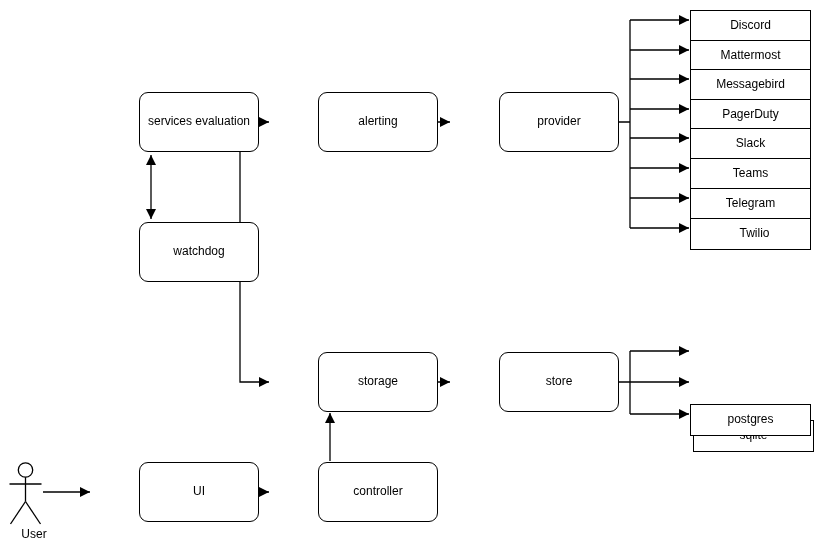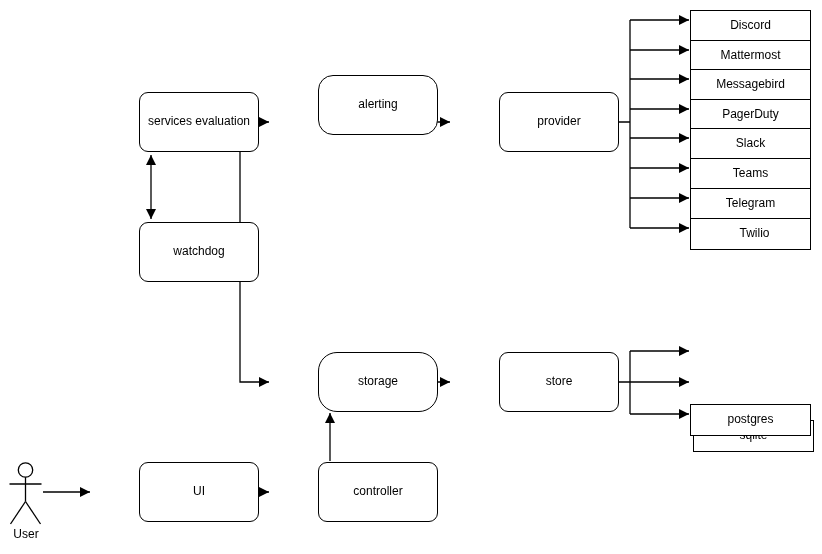--- a/index.html
+++ b/index.html
@@ -26,21 +26,21 @@
     justify-content: center;
     text-align: center;
     font-size: 12px;
     color: #000000;
     line-height: 1.1;
   }
   .big   { width: 120px; height: 60px; border-radius: 9px; margin-left: 48px; }
   .small { width: 121px; height: 32px; border-radius: 0; }
   .actor-label {
     position: absolute;
-    left: 0px; top: 527px;
+    left: 8px; top: 527px;
     width: 52px;
     text-align: center;
     font-size: 12px;
     color: #000000;
   }
 </style>
 </head>
 <body>
 
 <div class="canvas">
@@ -95,27 +95,27 @@
       </g>
     </g>
   </svg>
 
   <div class="node big" style="left:91px;  top:92px;">
     <span>services evaluation</span>
   </div>
   <div class="node big" style="left:91px;  top:222px;">
     <span>watchdog</span>
   </div>
-  <div class="node big" style="left:270px; top:75px;border-radius:15px;">
+  <div class="node big" style="left:270px; top:92px;">
     <span>alerting</span>
   </div>
   <div class="node big" style="left:451px; top:92px;">
     <span>provider</span>
   </div>
-  <div class="node big" style="left:270px; top:352px;border-radius:19px;">
+  <div class="node big" style="left:270px; top:352px;">
     <span>storage</span>
   </div>
   <div class="node big" style="left:451px; top:352px;">
     <span>store</span>
   </div>
   <div class="node big" style="left:91px;  top:462px;">
     <span>UI</span>
   </div>
   <div class="node big" style="left:270px; top:462px;">
     <span>controller</span>

